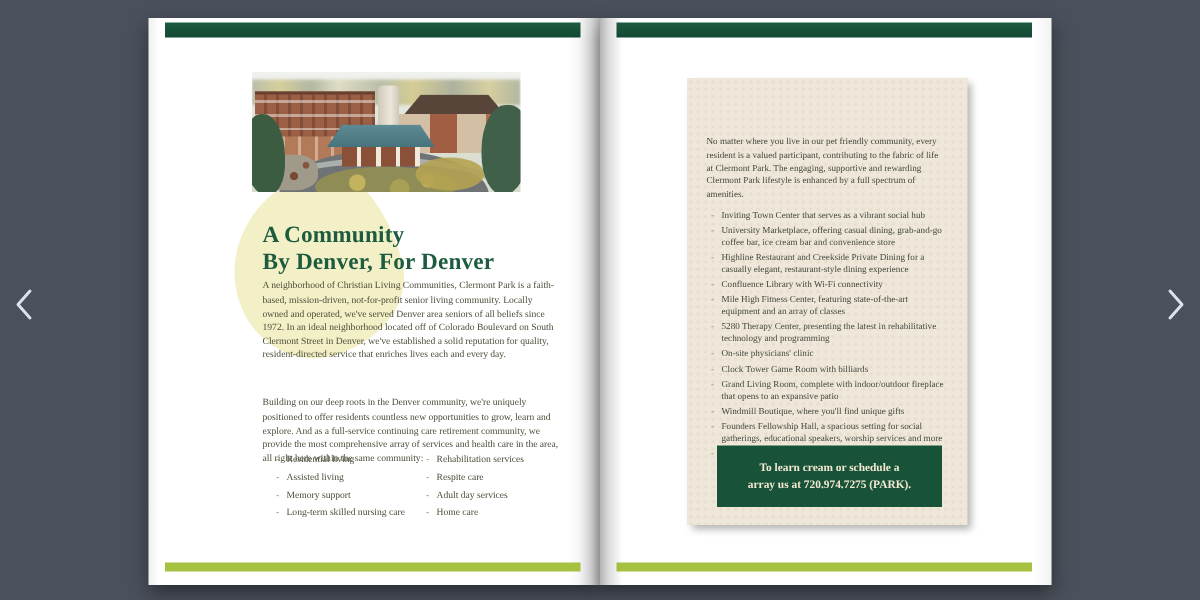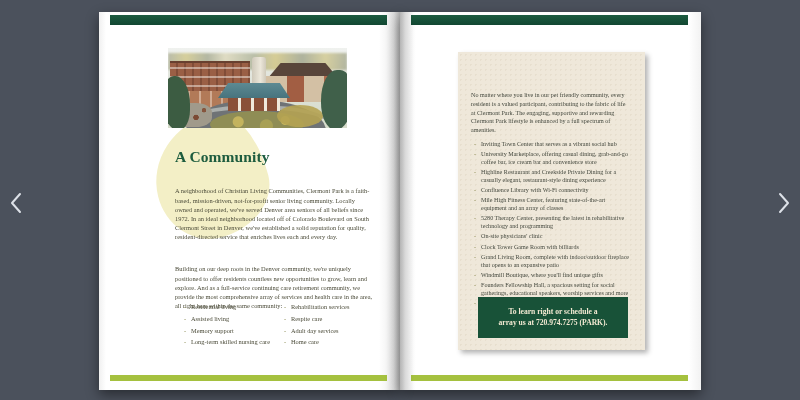--- a/index.html
+++ b/index.html
@@ -123,20 +123,21 @@
       <div class="ph ph-pl"></div>
       <div class="ph ph-pr"></div>
       <div class="ph ph-sh"></div>
       <div class="ph ph-pt"></div>
     </div>
 
     <div class="leaf"></div>
 
     <h1 class="headline">
       <span>A Community</span>
+      <span>By Denver, For Denver</span>
     </h1>
 
     <p class="para para1">A neighborhood of Christian Living Communities, Clermont Park is a faith-based, mission-driven, not-for-profit senior living community. Locally owned and operated, we've served Denver area seniors of all beliefs since 1972. In an ideal neighborhood located off of Colorado Boulevard on South Clermont Street in Denver, we've established a solid reputation for quality, resident-directed service that enriches lives each and every day.</p>
     <p class="para para2">Building on our deep roots in the Denver community, we're uniquely positioned to offer residents countless new opportunities to grow, learn and explore. And as a full-service continuing care retirement community, we provide the most comprehensive array of services and health care in the area, all right here within the same community:</p>
 
     <div class="services">
       <ul>
         <li>Residential living</li>
         <li>Assisted living</li>
         <li>Memory support</li>
@@ -169,21 +170,21 @@
           <li>On-site physicians' clinic</li>
           <li>Clock Tower Game Room with billiards</li>
           <li>Grand Living Room, complete with indoor/outdoor fireplace that opens to an expansive patio</li>
           <li>Windmill Boutique, where you'll find unique gifts</li>
           <li>Founders Fellowship Hall, a spacious setting for social gatherings, educational speakers, worship services and more</li>
           <li>Full service beauty salon and barbershop</li>
         </ul>
       </div>
 
       <div class="cta">
-        <div>To learn right or schedule a</div>
+        <div>To learn cream or schedule a</div>
         <div>array us at 720.974.7275 (PARK).</div>
       </div>
     </div>
 
     <div class="bar-bottom"></div>
   </div>
 
   <div class="gutter"></div>
 </div>
 

